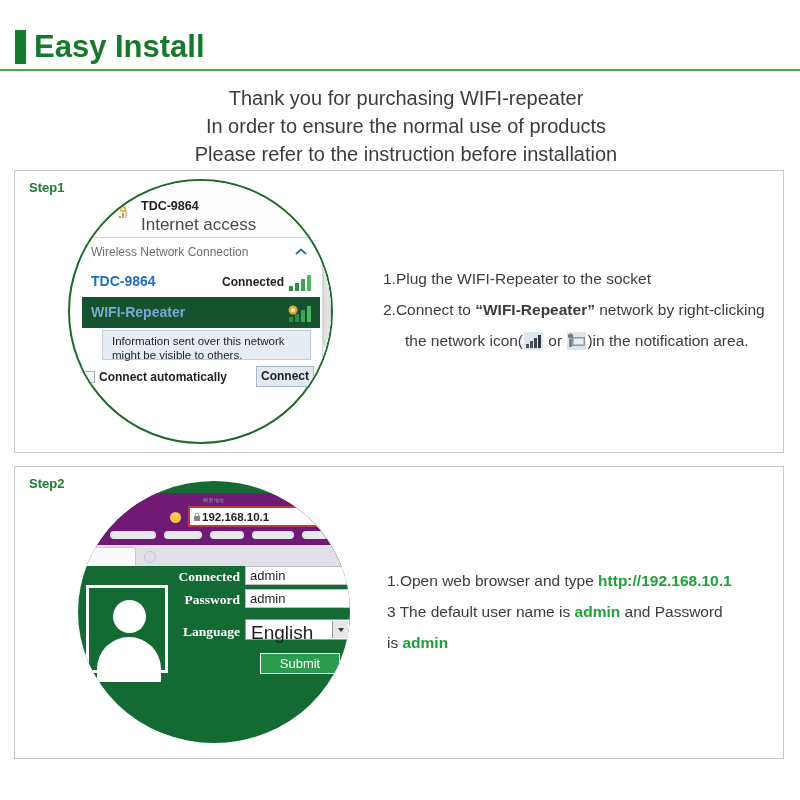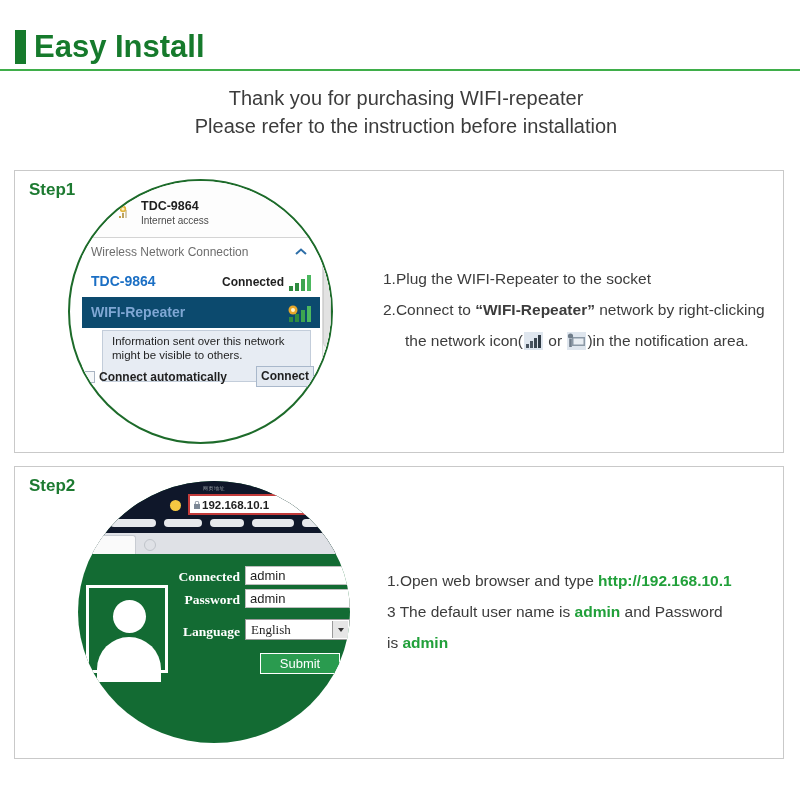--- a/index.html
+++ b/index.html
@@ -67,21 +67,21 @@
     background: #ffffff;
     overflow: hidden;
     box-sizing: border-box;
   }
   #step1-box { top: 170px; height: 283px; }
   #step2-box { top: 466px; height: 293px; padding-left: 36px; }
 
   .step-label {
     position: absolute;
     left: 14px; top: 9px;
-    font-size: 17px;
+    font-size: 13px;
     font-weight: bold;
     color: #1d7a31;
     z-index: 20;
   }
 
   
   #step1-circle {
     position: absolute;
     left: 53px; top: 8px;
     width: 265px; height: 265px;
@@ -101,21 +101,21 @@
     position: absolute;
     left: 71px; top: 18px;
     font-size: 12.5px;
     font-weight: bold;
     color: #1f1f1f;
     white-space: nowrap;
   }
   #wifi-top-sub {
     position: absolute;
     left: 71px; top: 34px;
-    font-size: 10px;
+    font-size: 17px;
     color: #4a4a4a;
     white-space: nowrap;
   }
   #wifi-top-icon {
     position: absolute;
     left: 48px; top: 24px;
     width: 16px; height: 14px;
   }
 
   #wifi-panel {
@@ -143,21 +143,21 @@
     left: 213px; top: 10px;
     width: 12px; height: 8px;
   }
   .wifi-row {
     position: absolute;
     left: 0;
     width: 238px;
     height: 31px;
   }
   #wifi-row-1 { top: 28px; background: #ffffff; }
-  #wifi-row-2 { top: 59px; background: #0c4a6e; }
+  #wifi-row-2 { top: 59px; background: #14532d; }
   .wifi-row-name {
     position: absolute;
     left: 9px; top: 7px;
     font-size: 14px;
     font-weight: bold;
     white-space: nowrap;
   }
   #wifi-row-1 .wifi-row-name { color: #1b6fc4; }
   #wifi-row-2 .wifi-row-name { color: #7fa7d4; }
   .wifi-row-status {
@@ -169,21 +169,21 @@
     white-space: nowrap;
   }
   .wifi-bars {
     position: absolute;
     right: 6px; top: 8px;
     width: 26px; height: 17px;
   }
   #wifi-note {
     position: absolute;
     left: 20px; top: 92px;
-    width: 209px; height: 52px;
+    width: 209px; height: 30px;
     background: #e7ecf3;
     border: 1px solid #c3cdda;
     box-sizing: border-box;
   }
   #wifi-note-l1 {
     position: absolute;
     left: 9px; top: 4px;
     font-size: 11.5px;
     color: #1f1f1f;
     white-space: nowrap;
@@ -277,23 +277,23 @@
   #step2-circle {
     position: absolute;
     left: 63px; top: 0px;
     width: 272px; height: 262px;
     border-radius: 50%;
     background: #136b33;
     overflow: hidden;
   }
   #browser-chrome {
     position: absolute;
-    left: -60px; top: 0;
+    left: -60px; top: 12px;
     width: 400px; height: 73px;
-    background: #0f172a;
+    background: #701a75;
   }
   #browser-tiny-text {
     position: absolute;
     left: 185px; top: 4px;
     font-size: 5px;
     color: #9aa0a8;
     letter-spacing: 0.5px;
     white-space: nowrap;
   }
   #browser-urlrow {
@@ -433,24 +433,23 @@
     position: absolute;
     left: 167px; top: 138px;
     width: 105px; height: 21px;
     background: #ffffff;
     border: 1px solid #9a9a9a;
     box-sizing: border-box;
   }
   #sel-language-text {
     position: absolute;
     left: 5px; top: 2px;
-    font-size: 13px;
-    color: #1f1f1f;
-    white-space: nowrap;
-    font-family: Liberation Serif, serif;
+    font-size: 19px;
+    color: #1f1f1f;
+    white-space: nowrap;
   }
   #sel-language-arrow {
     position: absolute;
     right: 1px; top: 1px;
     width: 16px; height: 17px;
     background: #e6e6e6;
     border-left: 1px solid #9a9a9a;
     box-sizing: border-box;
   }
   #btn-submit {
@@ -470,20 +469,21 @@
 <body>
 
 <div id="header">
   <div id="header-bar"></div>
   <div id="header-title">Easy Install</div>
   <div id="header-rule"></div>
 </div>
 
 <div id="intro">
   <div>Thank you for purchasing WIFI-repeater</div>
+  <div>In order to ensure the normal use of products</div>
   <div>Please refer to the instruction before installation</div>
 </div>
 
 <div class="step-box" id="step1-box">
 
   <div class="step-label">Step1</div>
 
   <div id="step1-circle">
 
     <div id="wifi-top">

